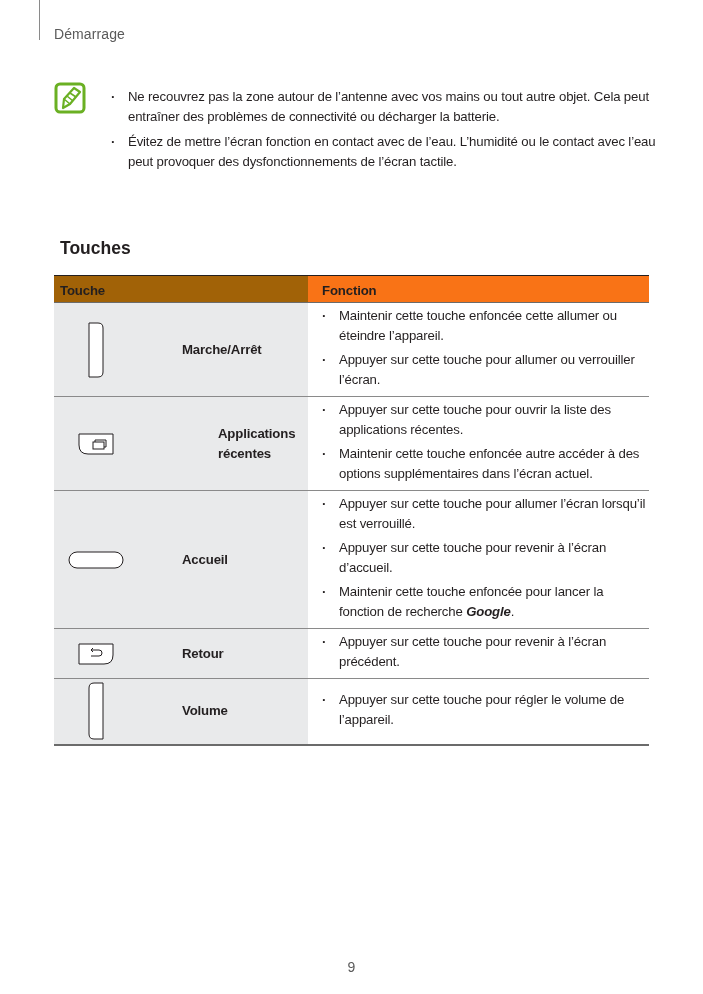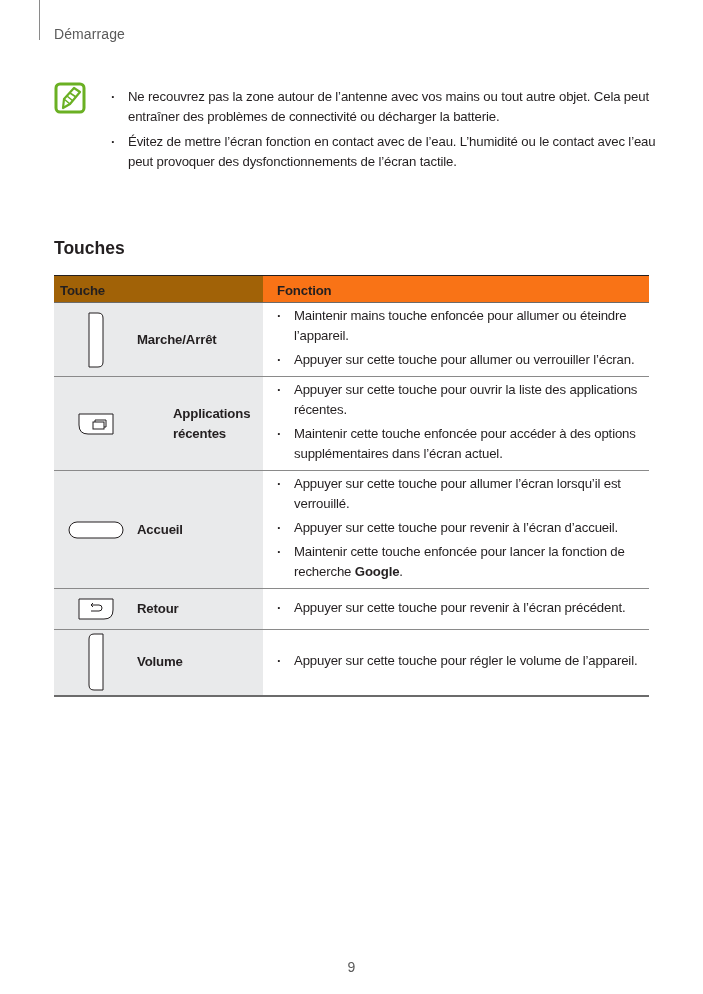--- a/index.html
+++ b/index.html
@@ -9,40 +9,40 @@
     overflow:hidden;
   }
   .header-rule { position:absolute; left:39px; top:0; width:1px; height:40px; background:#8a8a8a; }
   .section-header { position:absolute; left:54px; top:26px; font-size:14px; color:#5a5a5a; letter-spacing:0.1px; }
 
   .note-icon { position:absolute; left:54px; top:82px; width:32px; height:32px; }
   .notes { position:absolute; left:104px; top:80px; width:550px; margin:7px; padding:0; list-style:none; }
   .notes li { position:relative; padding-left:17px; font-size:13.2px; line-height:20px; margin-bottom:5px; letter-spacing:-0.15px; }
   .notes li::before { content:"·"; position:absolute; left:0; top:0; font-weight:bold; }
 
-  .section-title { position:absolute; left:54px; top:238px; font-size:17.5px; font-weight:bold; color:#231f20; }
+  .section-title { position:absolute; left:60px; top:238px; font-size:17.5px; font-weight:bold; color:#231f20; }
 
   table.keys {
     position:absolute; left:54px; top:275px; width:595px; border-collapse:collapse;
     font-size:13.2px; letter-spacing:-0.15px;
   }
   table.keys th { text-align:left; font-weight:bold; padding:6px 6px 4px 6px; height:16px; border-top:1.5px solid #231f20; border-bottom:1.5px solid #6b6b6b; }
   table.keys th.col-key { background:#a16207; width:175px; }
   table.keys th.col-fn { background:#f97316; padding-left:14px;margin-top:45px; }
   table.keys td { vertical-align:middle; border-bottom:1.2px solid #8a8a8a; }
   table.keys tr:last-child td { border-bottom:2px solid #6b6b6b; }
   td.key-cell { background:#e9eaeb; width:187px; padding:0; }
-  .key-inner { display:flex; align-items:center; }
+  .key-inner { display:flex; align-items:center;gap:45px; }
   .key-icon-wrap { width:83px; display:flex; justify-content:center; align-items:center; }
   .key-label { font-weight:bold; line-height:20px; }
   td.fn-cell { padding:2px 0 2px 0; }
   .fn-list { list-style:none; margin:0; padding:0 0 0 14px; }
   .fn-list li { position:relative; padding-left:17px; line-height:20px; margin:1px 0 4px 0; }
   .fn-list li::before { content:"·"; position:absolute; left:0; top:0; font-weight:bold; }
-  .fn-list b { font-weight:bold; }
+  .fn-list b { font-weight:bold;font-style:italic; }
 
   .page-number { position:absolute; left:0; width:703px; top:959px; text-align:center; font-size:14px; color:#5a5a5a; }
 </style>
 </head>
 <body>
 
 <div class="header-rule"></div>
 <div class="section-header">Démarrage</div>
 
 <svg class="note-icon" viewBox="0 0 32 32">
@@ -73,21 +73,21 @@
           <div class="key-icon-wrap">
             <svg width="16" height="56" viewBox="0 0 16 56">
               <path d="M1 1 H10 Q15 1 15 6 V50 Q15 55 10 55 H1 Z" fill="#ffffff" stroke="#231f20" stroke-width="1"></path>
             </svg>
           </div>
           <span class="key-label">Marche/Arrêt</span>
         </div>
       </td>
       <td class="fn-cell">
         <ul class="fn-list">
-          <li>Maintenir mains touche enfoncée pour allumer ou éteindre l’appareil.</li>
+          <li>Maintenir cette touche enfoncée cette allumer ou éteindre l’appareil.</li>
           <li>Appuyer sur cette touche pour allumer ou verrouiller l’écran.</li>
         </ul>
       </td>
     </tr>
 
     <tr style="height:88px;">
       <td class="key-cell">
         <div class="key-inner">
           <div class="key-icon-wrap">
             <svg width="36" height="22" viewBox="0 0 36 22">
@@ -95,21 +95,21 @@
               <rect x="15" y="9" width="11" height="7" fill="none" stroke="#231f20" stroke-width="1"></rect>
               <path d="M17 9 V7 H28 V14 H26" fill="none" stroke="#231f20" stroke-width="1"></path>
             </svg>
           </div>
           <span class="key-label" style="width:90px;margin-left:36px;">Applications récentes</span>
         </div>
       </td>
       <td class="fn-cell">
         <ul class="fn-list">
           <li>Appuyer sur cette touche pour ouvrir la liste des applications récentes.</li>
-          <li>Maintenir cette touche enfoncée pour accéder à des options supplémentaires dans l’écran actuel.</li>
+          <li>Maintenir cette touche enfoncée autre accéder à des options supplémentaires dans l’écran actuel.</li>
         </ul>
       </td>
     </tr>
 
     <tr style="height:114px;">
       <td class="key-cell">
         <div class="key-inner">
           <div class="key-icon-wrap" style="width:83px;">
             <svg width="56" height="18" viewBox="0 0 56 18">
               <rect x="1" y="1" width="54" height="16" rx="8" ry="8" fill="#ffffff" stroke="#231f20" stroke-width="1"></rect>

